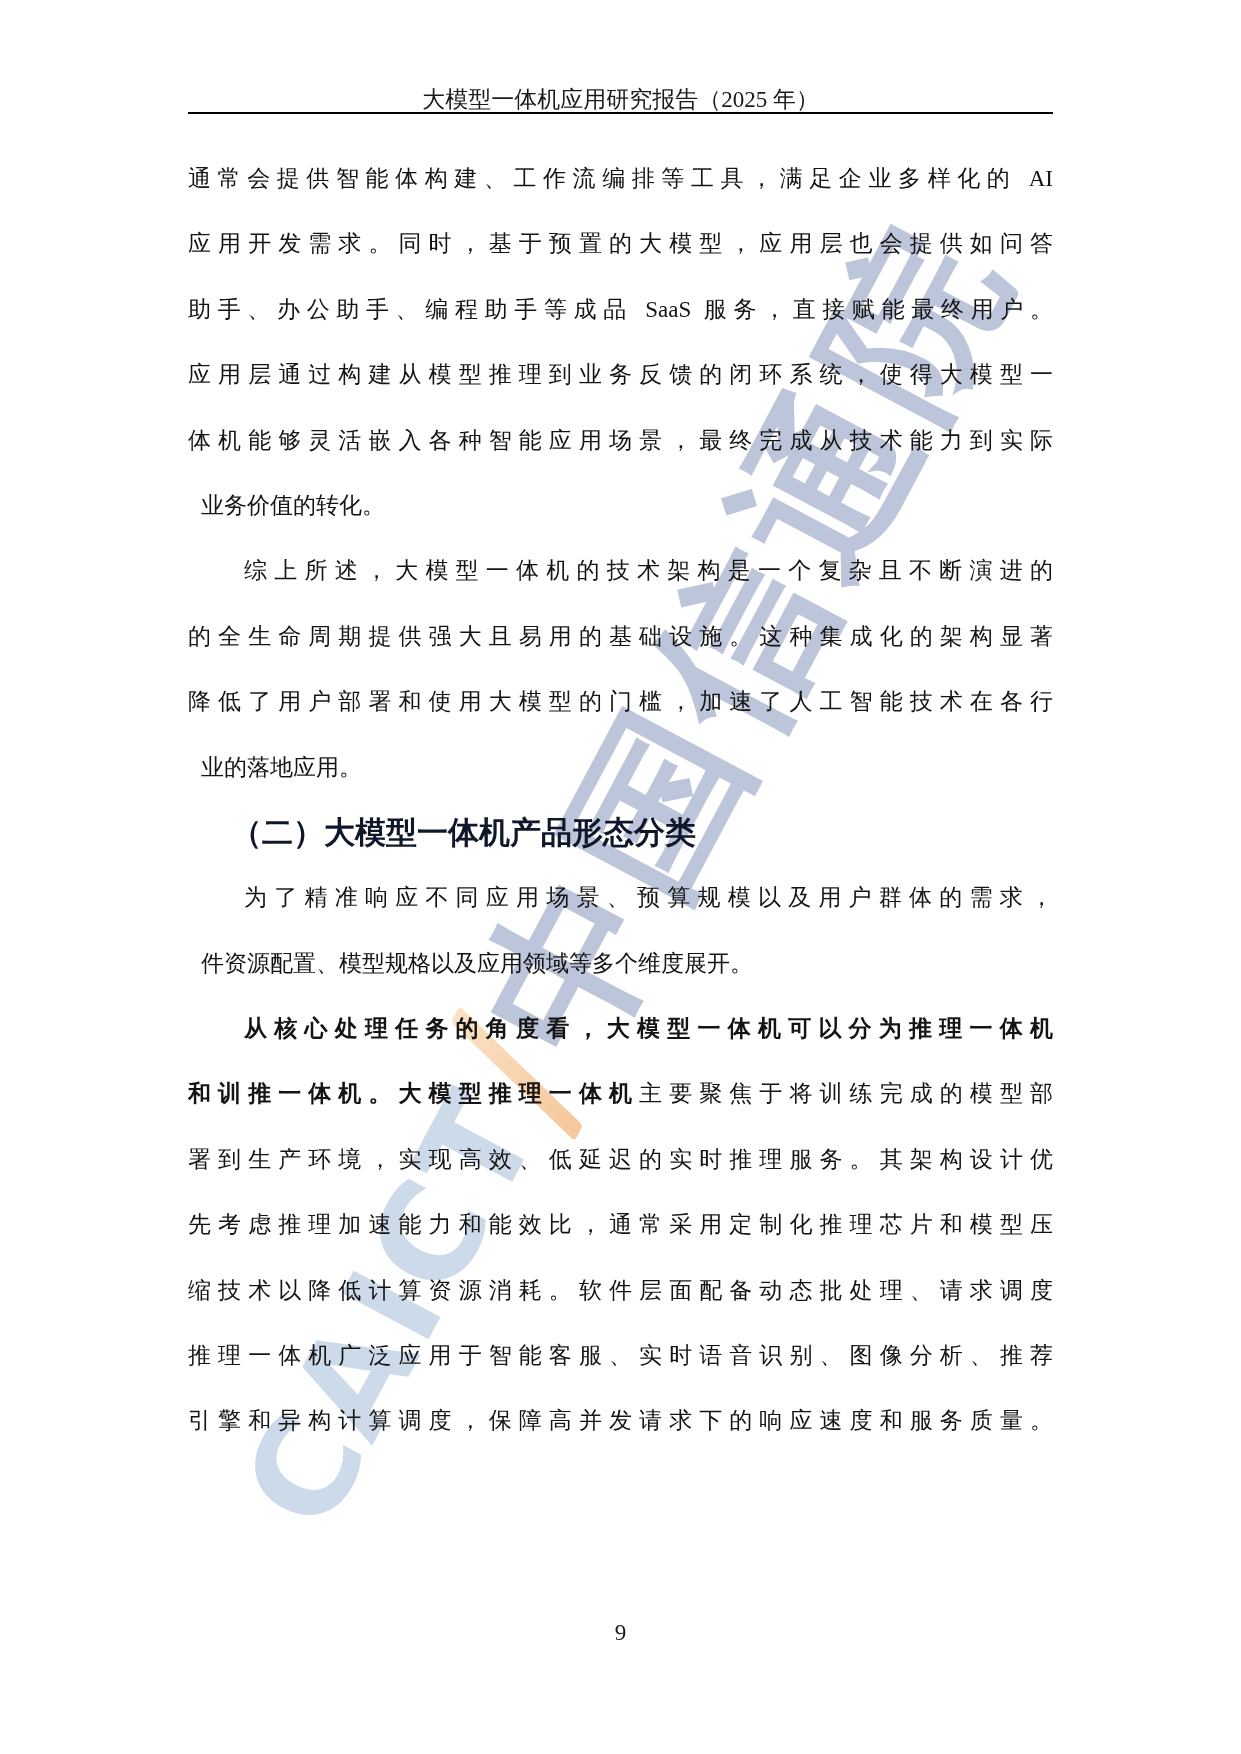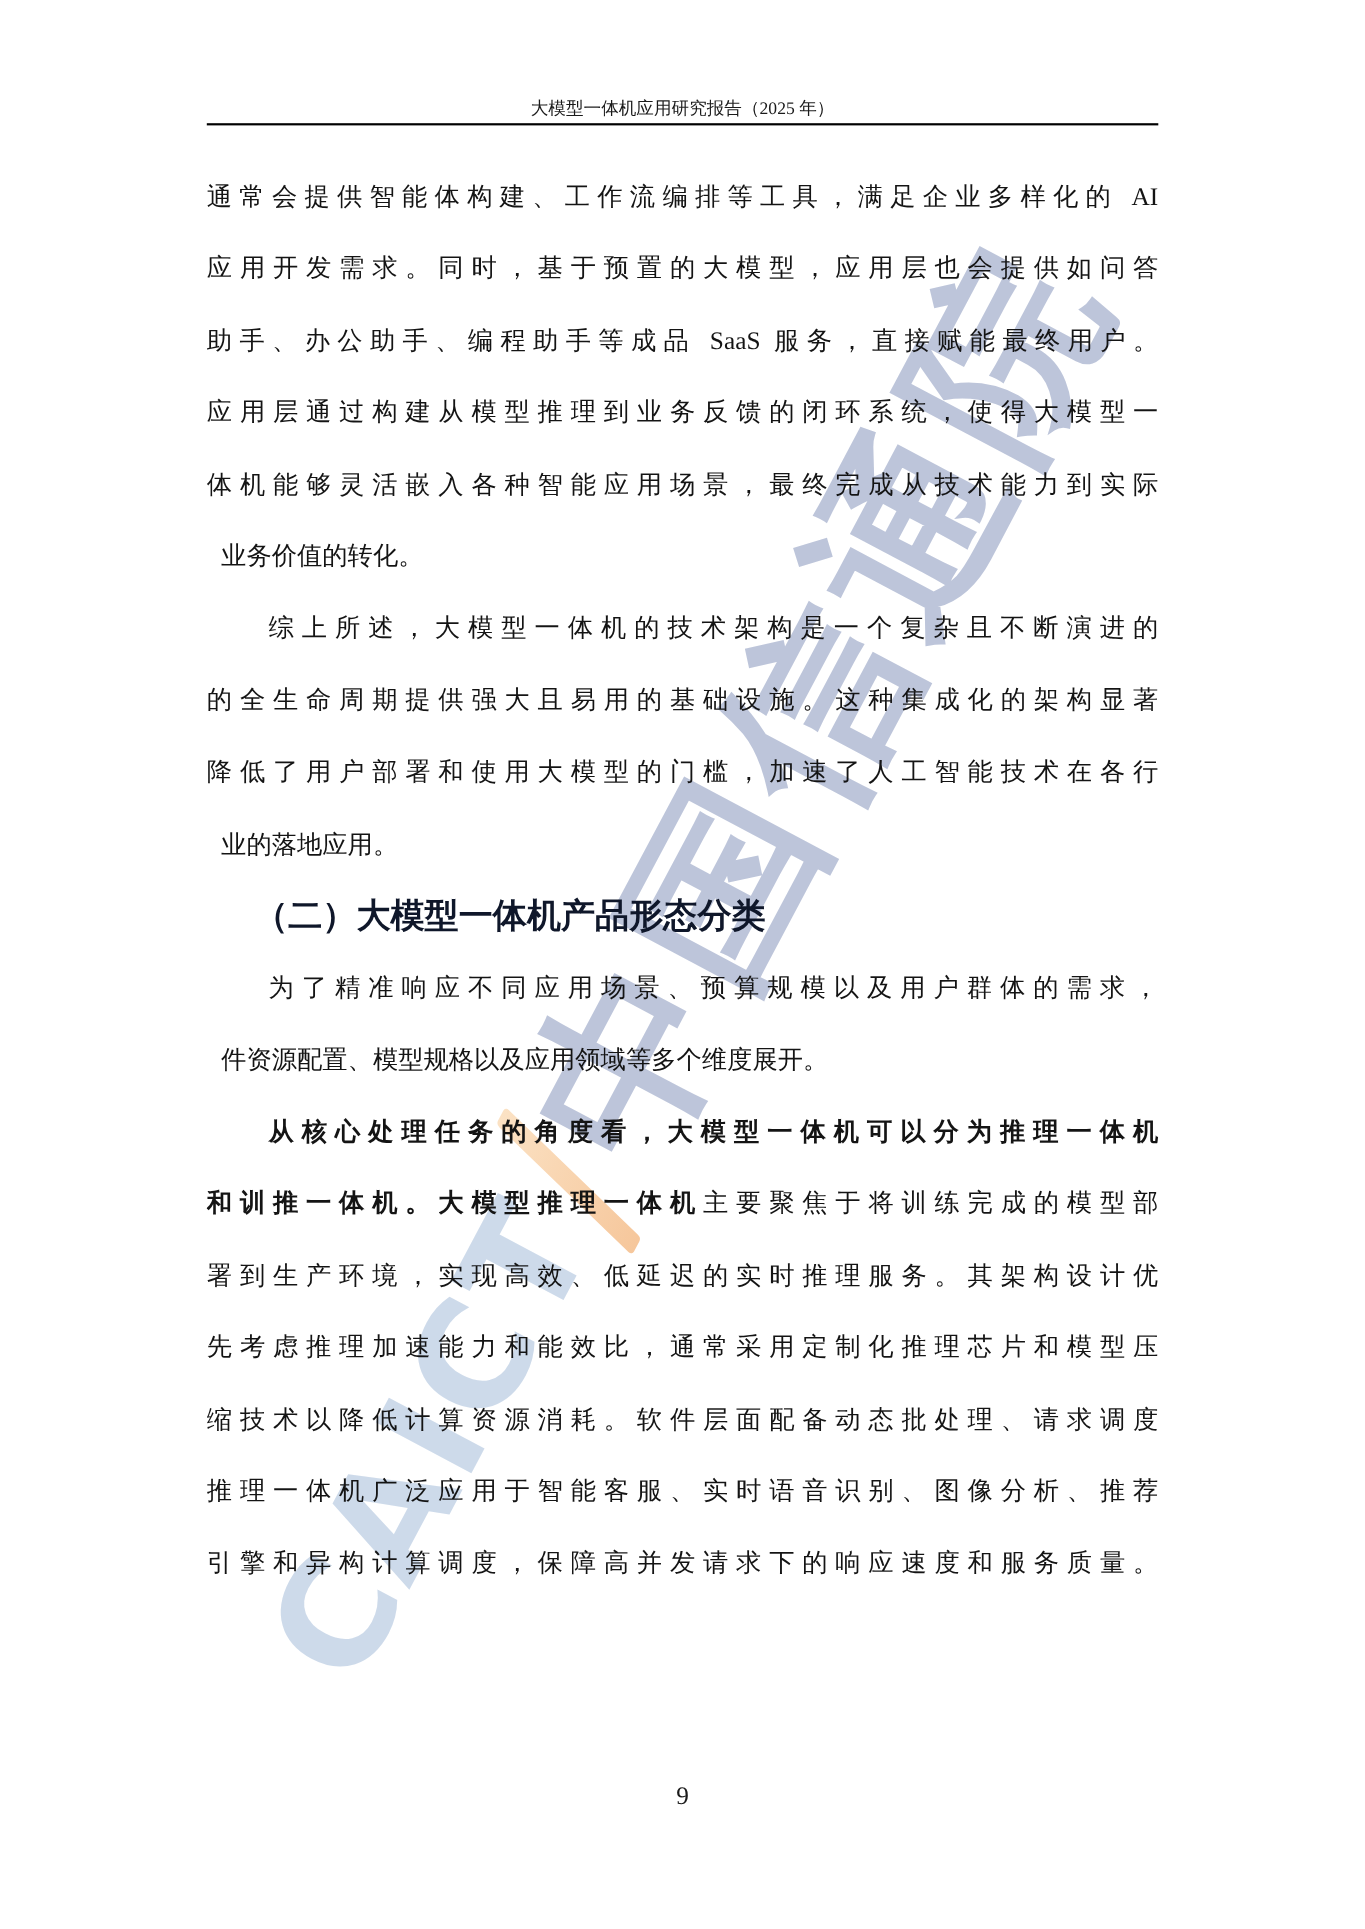--- a/index.html
+++ b/index.html
@@ -9,21 +9,21 @@
     margin:0 auto;
     background:#ffffff;
     overflow:hidden;
     font-family:"Liberation Serif","DejaVu Serif",serif;
     color:#161616;
   }
   
   .header-title{
     position:absolute;top:86px;left:0;right:0;
     text-align:center;
-    font-size:16px;line-height:28px;
+    font-size:23px;line-height:28px;
     color:#1a1a1a;
     z-index:2;
   }
   .header-rule{
     position:absolute;top:112px;left:188px;width:865px;height:2px;
     background:#000;
     z-index:2;
   }
   
   .watermark{

